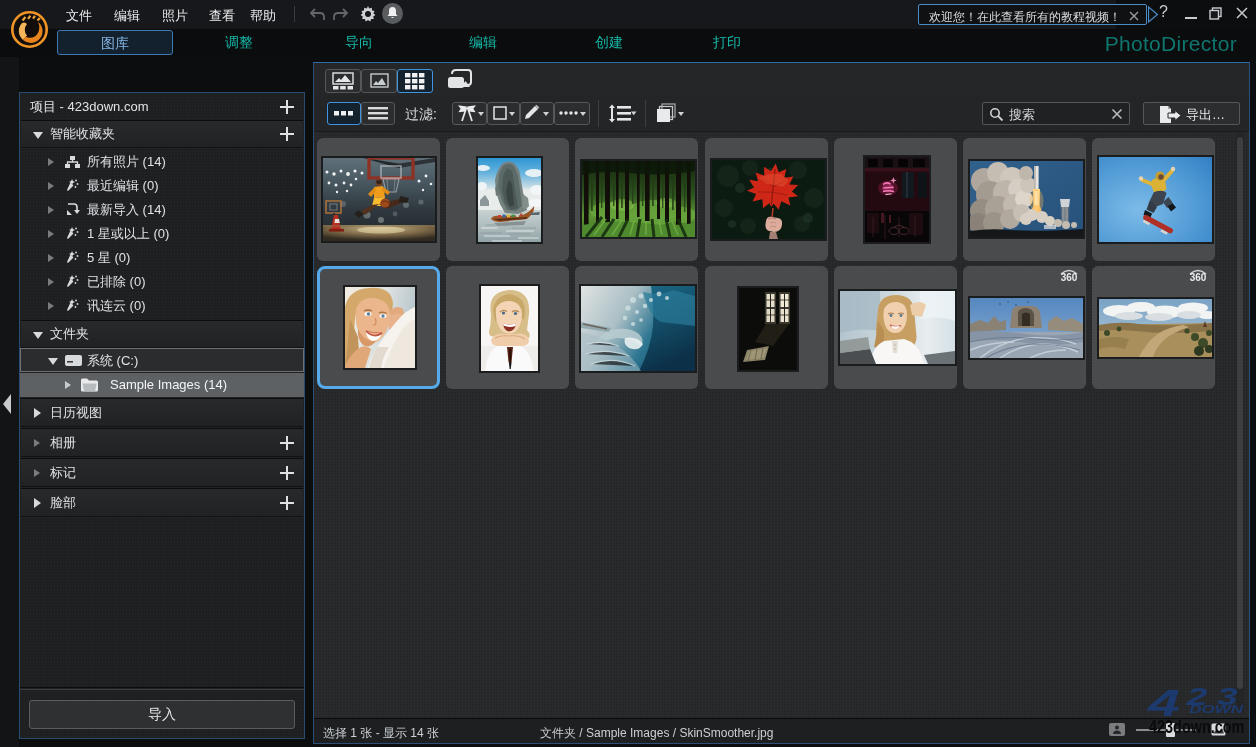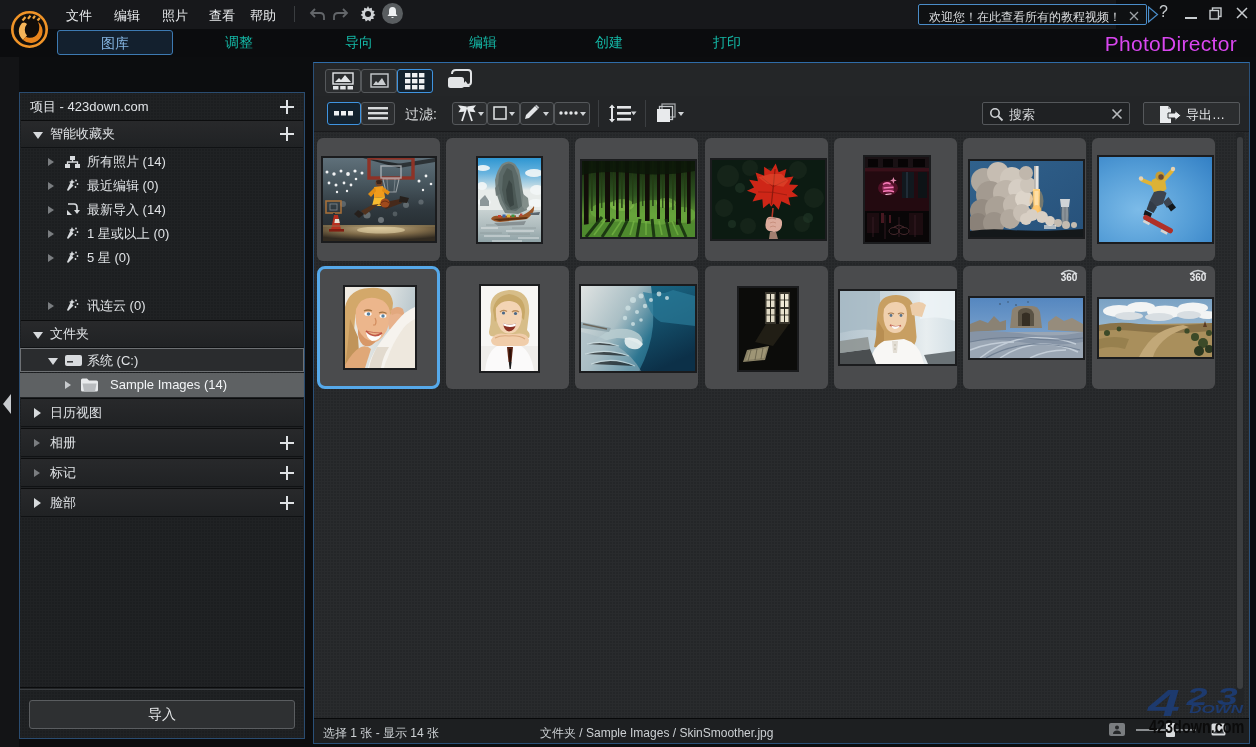--- a/index.html
+++ b/index.html
@@ -8,21 +8,21 @@
   #app { position:absolute; left:0; top:0; width:1256px; height:747px; background:#0c0d0f; }
   .abs { position:absolute; }
 
   
   #titlebar { position:absolute; left:0; top:0; width:1116px; height:29px; background:#17181b; }
   .menu { position:absolute; top:7px; font-size:13px; color:#e8eaec; }
   
   #tabrow { position:absolute; left:0; top:29px; width:1256px; height:28px; background:#0b0c0e; }
   .modetab { position:absolute; top:0; font-size:14px; color:#14b8a6; text-align:center; }
   #tab-lib { left:57px; top:1px; width:116px; height:25px; line-height:25px; background:#13202e; border:1px solid #3d7ab2; border-radius:3px; color:#85b5e2; }
-  #pdlogo { position:absolute; right:19px; top:3px; font-size:21px; color:#d946ef; font-weight:400; letter-spacing:0.3px; }
+  #pdlogo { position:absolute; right:19px; top:3px; font-size:21px; color:#0f766e; font-weight:400; letter-spacing:0.3px; }
 
   
   #leftstrip { position:absolute; left:0; top:57px; width:19px; height:690px; background:#131416; }
   #sidebar { position:absolute; left:19px; top:92px; width:286px; height:647px; background:#1c1e20; background-image:radial-gradient(rgba(255,255,255,0.018) 1px, rgba(0,0,0,0) 1.1px); background-size:3px 3px; border:1px solid #2a4c70; }
   .sbrow { position:absolute; left:1px; width:282px; font-size:13px; color:#e0e3e6; }
   .shead { background:linear-gradient(#28292b,#202224); border-top:1px solid #0c0d0e; border-bottom:1px solid #101214; }
   .plus { position:absolute; right:8px; top:50%; margin-top:-8px; width:16px; height:16px; color:#e8eaec; }
   .plus:before { content:""; position:absolute; left:7px; top:1px; width:2px; height:14px; background:#dfe2e5; }
   .plus:after { content:""; position:absolute; left:1px; top:7px; width:14px; height:2px; background:#dfe2e5; }
   .tri-d { width:0; height:0; border-left:5px solid transparent; border-right:5px solid transparent; border-top:7px solid #d7dadd; } 
@@ -176,20 +176,31 @@
     <div class="sbrow" style="top:153px; height:24px; line-height:24px;">
       <div class="tri-h abs" style="left:27px; top:8px;"></div>
       <svg class="abs" style="left:44px; top:4px;" width="16" height="16" viewBox="0 0 16 16">
           <path d="M5.5 4.5 L8.5 7.5 L3 13 L2 12 Z" fill="#d8dbde"></path>
           <path d="M7 1 L7.9 3.1 L10 4 L7.9 4.9 L7 7 L6.1 4.9 L4 4 L6.1 3.1 Z" fill="#d8dbde"></path>
           <circle cx="11" cy="2.5" r="0.9" fill="#d8dbde"></circle>
           <circle cx="12.5" cy="6" r="0.9" fill="#d8dbde"></circle>
           <circle cx="10.5" cy="9" r="0.9" fill="#d8dbde"></circle>
         </svg>
       <span style="position:absolute; left:66px;">5 星 (0)</span>
+    </div>
+    <div class="sbrow" style="top:177px; height:24px; line-height:24px;">
+      <div class="tri-h abs" style="left:27px; top:8px;"></div>
+      <svg class="abs" style="left:44px; top:4px;" width="16" height="16" viewBox="0 0 16 16">
+          <path d="M5.5 4.5 L8.5 7.5 L3 13 L2 12 Z" fill="#d8dbde"></path>
+          <path d="M7 1 L7.9 3.1 L10 4 L7.9 4.9 L7 7 L6.1 4.9 L4 4 L6.1 3.1 Z" fill="#d8dbde"></path>
+          <circle cx="11" cy="2.5" r="0.9" fill="#d8dbde"></circle>
+          <circle cx="12.5" cy="6" r="0.9" fill="#d8dbde"></circle>
+          <circle cx="10.5" cy="9" r="0.9" fill="#d8dbde"></circle>
+        </svg>
+      <span style="position:absolute; left:66px;">已排除 (0)</span>
     </div>
     <div class="sbrow" style="top:201px; height:24px; line-height:24px;">
       <div class="tri-h abs" style="left:27px; top:8px;"></div>
       <svg class="abs" style="left:44px; top:4px;" width="16" height="16" viewBox="0 0 16 16">
           <path d="M5.5 4.5 L8.5 7.5 L3 13 L2 12 Z" fill="#d8dbde"></path>
           <path d="M7 1 L7.9 3.1 L10 4 L7.9 4.9 L7 7 L6.1 4.9 L4 4 L6.1 3.1 Z" fill="#d8dbde"></path>
           <circle cx="11" cy="2.5" r="0.9" fill="#d8dbde"></circle>
           <circle cx="12.5" cy="6" r="0.9" fill="#d8dbde"></circle>
           <circle cx="10.5" cy="9" r="0.9" fill="#d8dbde"></circle>
         </svg>

